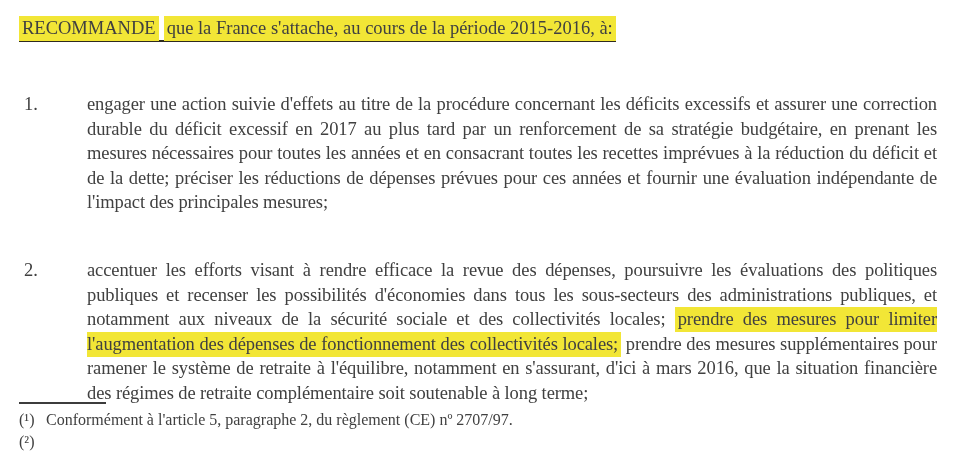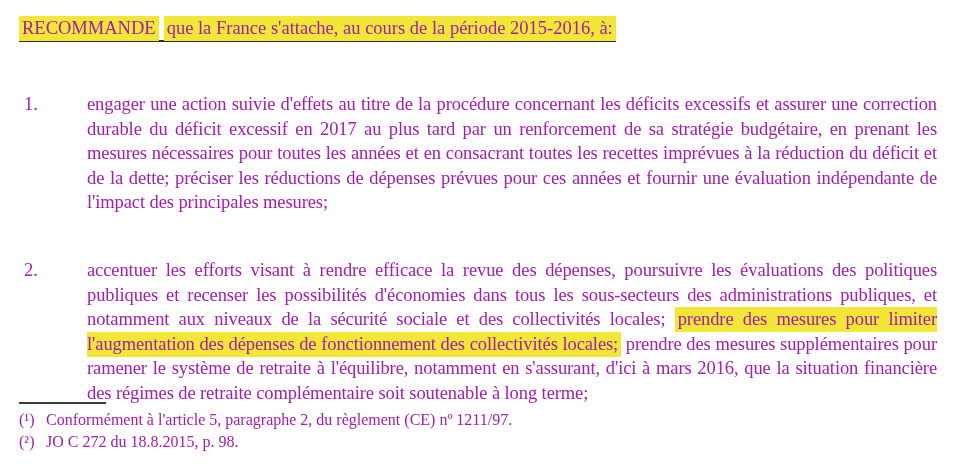--- a/index.html
+++ b/index.html
@@ -2,21 +2,21 @@
 <html><head>
 <meta charset="utf-8">
 <style>
   html, body { margin: 0; padding: 0; background: #ffffff; }
   .doc {
     position: relative;
     width: 960px;
     height: 474px;
     background: #ffffff;
     font-family: "Liberation Serif", serif;
-    color: #a21caf;
+    color: #404040;
     overflow: hidden;
   }
   .heading {
     position: absolute;
     top: 16px;
     left: 19px;
     font-size: 18.5px;
     line-height: 24px;
     white-space: nowrap;
   }
@@ -80,21 +80,20 @@
 
   <div class="para para-2">
     <span class="num">2.</span>
     <span class="ptext"><span>accentuer les efforts visant à rendre efficace la revue des dépenses, poursuivre les évaluations des politiques publiques et recenser les possibilités d'économies dans tous les sous-secteurs des administrations publiques, et notamment aux niveaux de la sécurité sociale et des collectivités locales; </span><mark class="hl">prendre des mesures pour limiter l'augmentation des dépenses de fonctionnement des collectivités locales;</mark><span> prendre des mesures supplémentaires pour ramener le système de retraite à l'équilibre, notamment en s'assurant, d'ici à mars 2016, que la situation financière des régimes de retraite complémentaire soit soutenable à long terme;</span></span>
   </div>
 
   <div class="fnrule"></div>
 
   <div class="fn fn-1">
     <span class="fnmark">(¹)</span>
-    <span class="fntext">Conformément à l'article 5, paragraphe 2, du règlement (CE) nº 1211/97.</span>
+    <span class="fntext">Conformément à l'article 5, paragraphe 2, du règlement (CE) nº 2707/97.</span>
   </div>
 
   <div class="fn fn-2">
     <span class="fnmark">(²)</span>
-    <span class="fntext">JO C 272 du 18.8.2015, p. 98.</span>
   </div>
 
 </div>
 
 </body></html>

